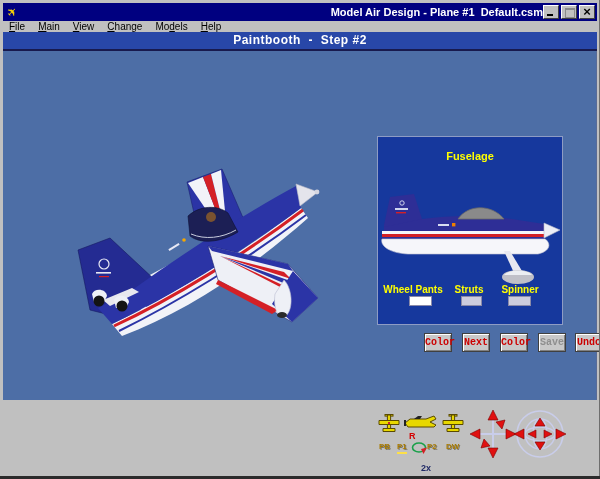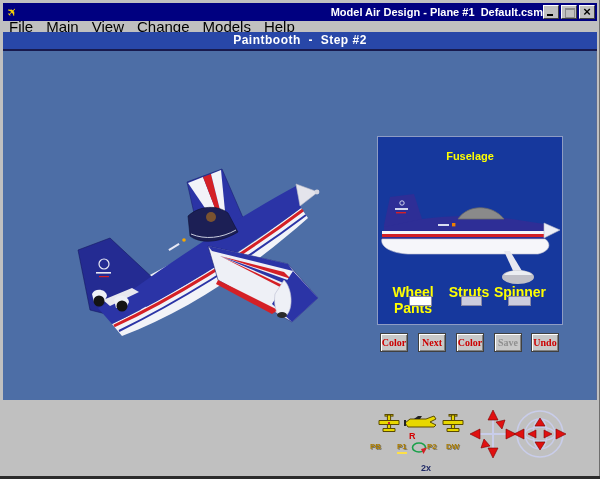--- a/index.html
+++ b/index.html
@@ -20,46 +20,46 @@
   .wbtn{width:16px;height:14px;background:#c0c0c0;border:1px solid;position:relative;
         border-color:#ffffff #404040 #404040 #ffffff;box-sizing:border-box;}
   .wbtn.min::after{content:"";position:absolute;left:3px;right:5px;bottom:2px;height:2px;background:#000;}
   .wbtn.max::after{content:"";position:absolute;left:3px;top:2px;width:8px;height:7px;
         border:1px solid #8a8a8a;border-top-width:2px;}
   .wbtn.close::after{content:"×";position:absolute;left:0;right:0;top:-2px;text-align:center;
         font-weight:bold;font-size:13px;color:#000;}
 
   
   .menubar{position:absolute;left:3px;top:21px;right:3px;height:11px;background:#c0c0c0;
-           display:flex;gap:13px;padding-left:6px;font-size:15px;line-height:11px;color:#000;}
+           display:flex;gap:13px;padding-left:6px;font-size:10px;line-height:11px;color:#000;}
   .mi{white-space:pre;}
   .mi u{text-decoration:underline;}
 
   
   .header{position:absolute;left:3px;top:32px;right:3px;height:17px;background:#2847a8;
           border-bottom:2px solid #181a4e;color:#fff;font-weight:bold;font-size:12px;
           text-align:center;line-height:17px;letter-spacing:.5px;white-space:pre;}
 
   
   .canvas{position:absolute;left:3px;top:51px;width:593px;height:349px;background:#4d6ea6;
           border-right:1px solid #5a6b96;}
 
   
   .panel{position:absolute;left:374px;top:85px;width:186px;height:189px;background:#16389d;
          border:1px solid #8e9cc4;box-sizing:border-box;}
   .panel-title{position:absolute;left:0;top:13px;width:100%;text-align:center;color:#ffff00;
          font-weight:bold;font-size:11px;}
-  .part-label{position:absolute;color:#ffff00;font-weight:bold;font-size:14px;text-align:center;}
+  .part-label{position:absolute;color:#ffff00;font-weight:bold;font-size:10px;text-align:center;}
   .swatch{position:absolute;height:10px;border:1px solid #8a8aa8;box-sizing:border-box;}
 
   
   .abtn{position:absolute;top:282px;width:28px;height:19px;background:#c8c8c8;
         border:1px solid #404040;box-shadow:inset 1px 1px 0 #ffffff, inset -1px -1px 0 #808080;
         color:#cc0000;font-weight:bold;font-size:10px;text-align:center;line-height:17px;
-        font-family:Liberation Serif, serif;padding:0;}
+        font-family:Liberation Mono, monospace;padding:0;margin-left:44px;}
   .abtn.disabled{color:#8f8f8f;}
 
   
   .tlabel{position:absolute;color:#a87a00;font-weight:bold;font-size:8px;
           text-shadow:1px 1px 0 rgba(40,30,0,.45);}
   .tlabel.u{border-bottom:2px solid #fde047;padding-bottom:1px;}
   .rlabel{position:absolute;color:#d40000;font-weight:bold;font-size:9px;}
   .xlabel{position:absolute;color:#202a66;font-weight:bold;font-size:9px;margin-top:32px;}
 
   svg{display:block;}
@@ -201,21 +201,21 @@
         <rect x="7" y="0.5" width="8" height="1.6"></rect>
         <rect x="9.4" y="1" width="3.2" height="16"></rect>
         <polygon points="1,6.5 21,6.5 21,10.5 1,10.5"></polygon>
         <polygon points="5,14.5 17,14.5 17,17.5 5,17.5"></polygon>
       </g>
     </svg>
 
     <span class="rlabel" style="left:406px;top:380px;">R</span>
     <span class="xlabel" style="left:418px;top:380px;">2x</span>
 
-    <span class="tlabel" style="left:367px;top:391px;">PB</span>
+    <span class="tlabel" style="left:376px;top:391px;">PB</span>
     <span class="tlabel u" style="left:394px;top:391px;">P1</span>
     <svg style="position:absolute;left:408px;top:390px;" width="16" height="14" viewBox="0 0 16 14">
       <ellipse cx="8" cy="6.5" rx="6.5" ry="4.5" fill="none" stroke="#19a049" stroke-width="1.6"></ellipse>
       <polygon points="10,8 16,6.5 12.5,13" fill="#d42026"></polygon>
     </svg>
     <span class="tlabel" style="left:424px;top:391px;">P2</span>
     <span class="tlabel" style="left:443px;top:391px;">DW</span>
 
     <svg style="position:absolute;left:465px;top:357px;" width="50" height="52" viewBox="0 0 50 52">
       <line x1="25" y1="11" x2="25" y2="41" stroke="#c9cdea" stroke-width="2"></line>

